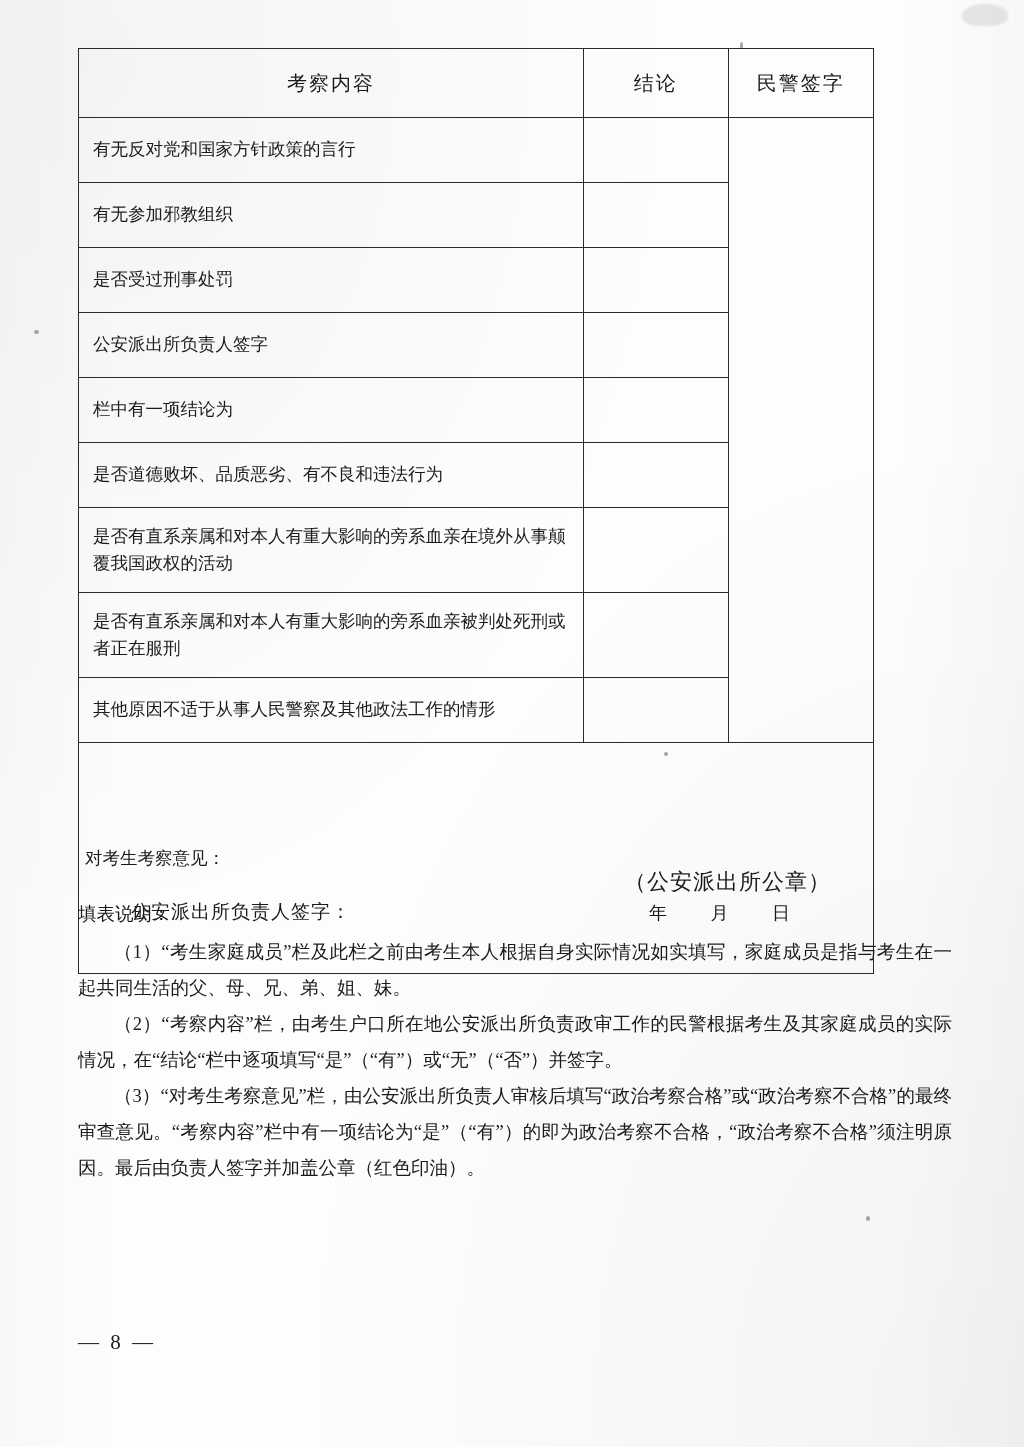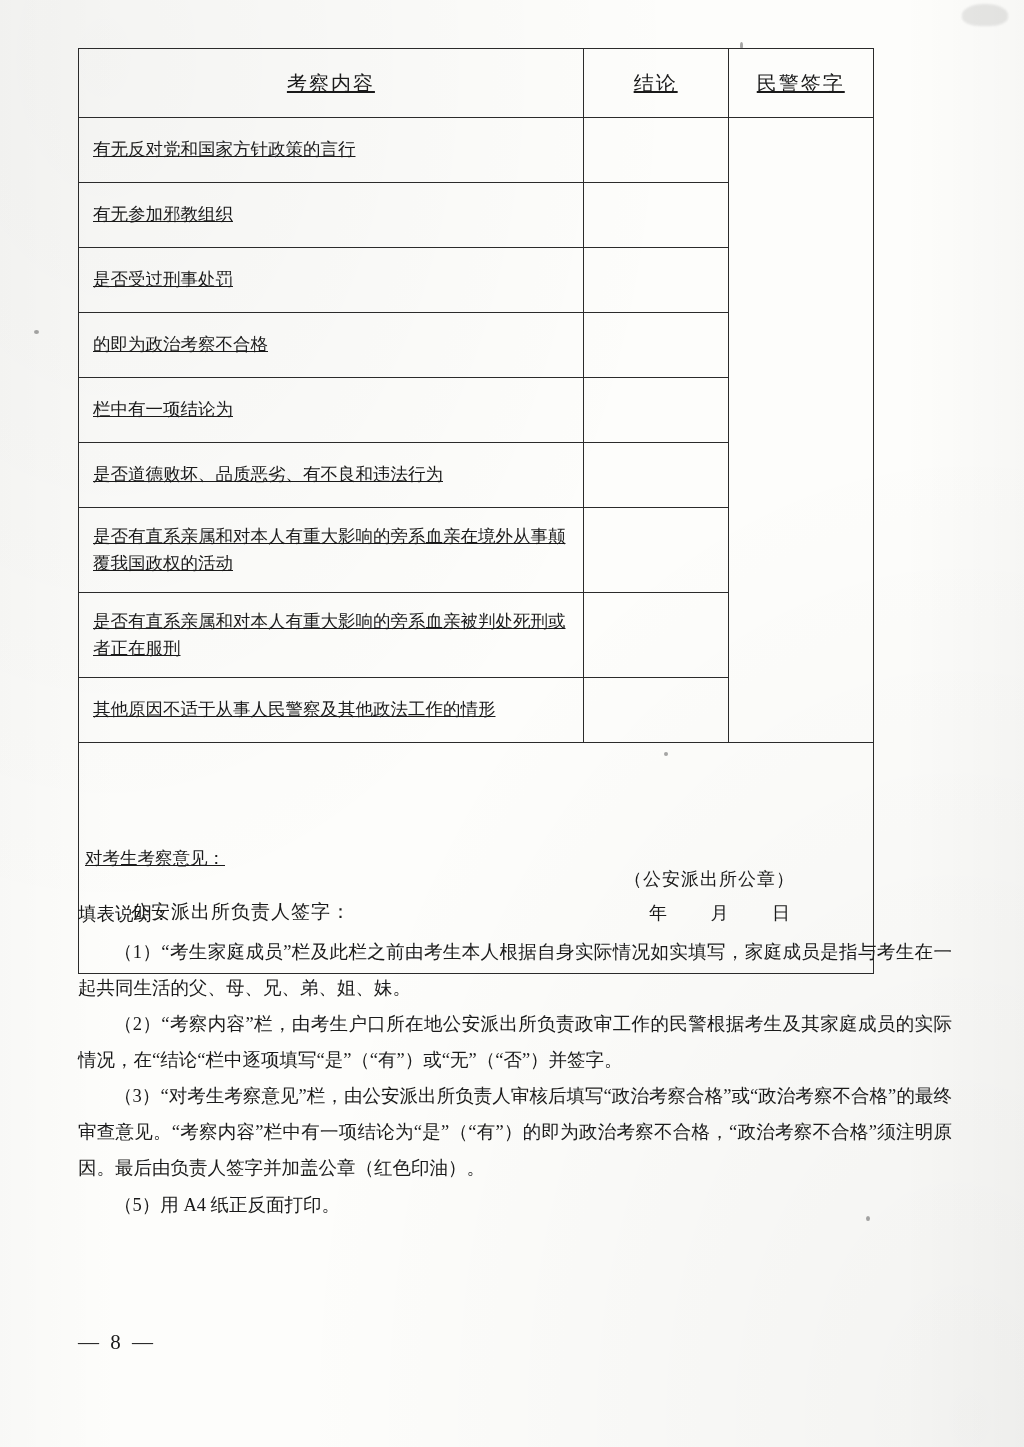--- a/index.html
+++ b/index.html
@@ -45,21 +45,20 @@
     background: rgba(60,60,60,0.45);
     border-radius: 50%;
   }
 
   
   .table-wrap {
     position: absolute;
     left: 78px;
     top: 48px;
     width: 796px;
-    text-decoration: underline;
   }
   table.form {
     border-collapse: collapse;
     width: 100%;
     table-layout: fixed;
   }
   table.form td, table.form th {
     border: 1.4px solid #2b2b2b;
     font-weight: normal;
     vertical-align: middle;
@@ -96,21 +95,21 @@
     font-size: 17.5px;
   }
   .opinion-label {
     display: block;
     margin: 2px 0 0 2px;
   }
   .stamp-line {
     position: absolute;
     left: 545px;
     top: 124px;
-    font-size: 18px;
+    font-size: 22px;
     letter-spacing: 1px;
   }
   .sig-line {
     position: absolute;
     left: 52px;
     top: 156px;
     font-size: 19px;
     letter-spacing: 1px;
   }
   .date-line {
@@ -182,21 +181,21 @@
         </tr>
         <tr>
           <td class="item">有无参加邪教组织</td>
           <td class="concl"></td>
         </tr>
         <tr>
           <td class="item">是否受过刑事处罚</td>
           <td class="concl"></td>
         </tr>
         <tr>
-          <td class="item">的即为政治考察不合格</td>
+          <td class="item">公安派出所负责人签字</td>
           <td class="concl"></td>
         </tr>
         <tr>
           <td class="item">栏中有一项结论为</td>
           <td class="concl"></td>
         </tr>
         <tr>
           <td class="item">是否道德败坏、品质恶劣、有不良和违法行为</td>
           <td class="concl"></td>
         </tr>
@@ -226,17 +225,16 @@
         </tr>
       </tbody>
     </table>
   </div>
 
   <div class="notes">
     <p class="title">填表说明：</p>
     <p class="para">（1）“考生家庭成员”栏及此栏之前由考生本人根据自身实际情况如实填写，家庭成员是指与考生在一起共同生活的父、母、兄、弟、姐、妹。</p>
     <p class="para">（2）“考察内容”栏，由考生户口所在地公安派出所负责政审工作的民警根据考生及其家庭成员的实际情况，在“结论“栏中逐项填写“是”（“有”）或“无”（“否”）并签字。</p>
     <p class="para">（3）“对考生考察意见”栏，由公安派出所负责人审核后填写“政治考察合格”或“政治考察不合格”的最终审查意见。“考察内容”栏中有一项结论为“是”（“有”）的即为政治考察不合格，“政治考察不合格”须注明原因。最后由负责人签字并加盖公章（红色印油）。</p>
-    <p class="para">（5）用 A4 纸正反面打印。</p>
   </div>
 
   <div class="page-num">— 8 —</div>
 </div>
 
 </body></html>

